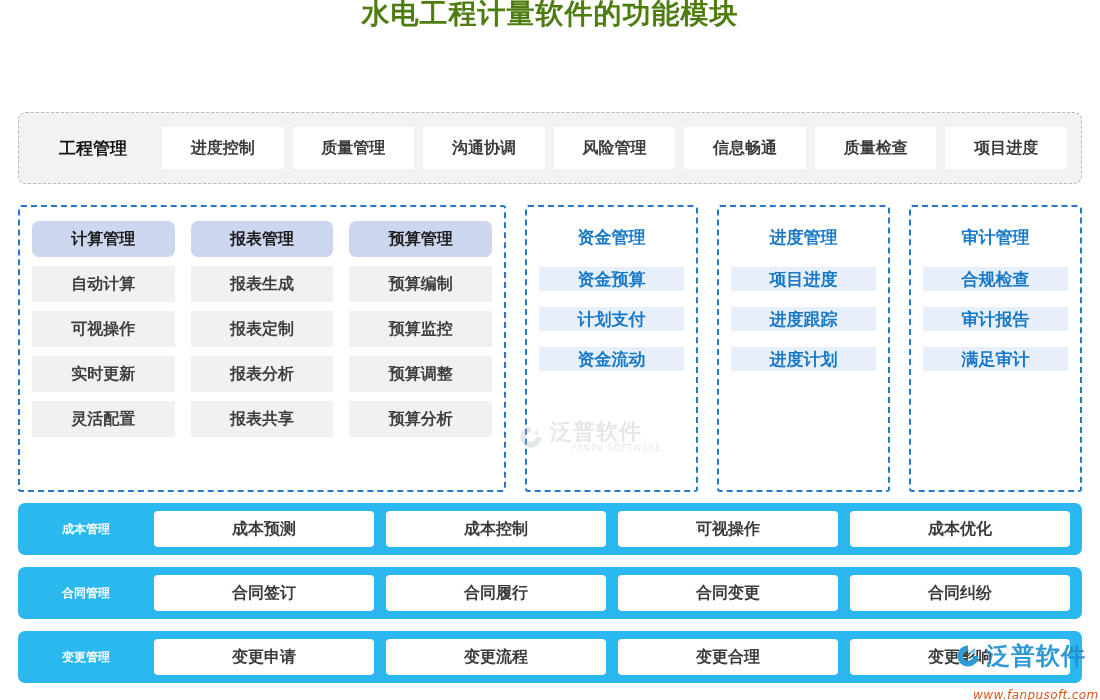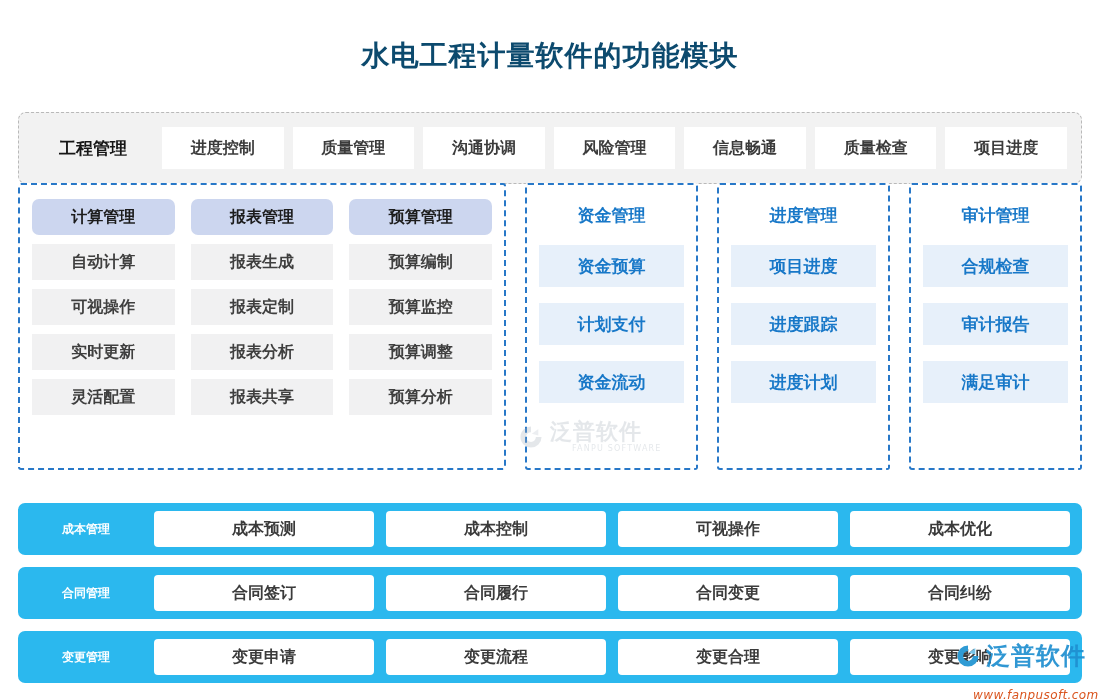--- a/index.html
+++ b/index.html
@@ -18,23 +18,22 @@
     position: relative;
     width: 1100px;
     height: 700px;
   }
 
   
   .title {
     text-align: center;
     font-size: 28px;
     font-weight: bold;
-    color: #0c4a6e;
+    color: #4d7c0f;
     letter-spacing: 1px;
-    padding-top: 42px;
     line-height: 1;
   }
 
   
   .top-bar {
     position: absolute;
     left: 18px;
     top: 112px;
     width: 1064px;
     height: 72px;
@@ -64,21 +63,21 @@
     justify-content: center;
     font-size: 16px;
     font-weight: bold;
     color: #3b3b3b;
   }
 
   
   .mid {
     position: absolute;
     left: 18px;
-    top: 183px;
+    top: 205px;
     width: 1064px;
     height: 287px;
     display: flex;
     gap: 19px;
   }
   .panel {
     box-sizing: border-box;
     border: 2px dashed #2878c8;
     border-radius: 3px;
     background: #ffffff;
@@ -131,21 +130,21 @@
     font-weight: bold;
     color: #1878c8;
     margin-bottom: 14px;
   }
   .panel-narrow .nitems {
     display: flex;
     flex-direction: column;
     gap: 16px;
   }
   .nitem {
-    height: 42px;
+    height: 24px;
     background: #e7f0fa;
     display: flex;
     align-items: center;
     justify-content: center;
     font-size: 17px;
     font-weight: bold;
     color: #1878c8;
   }
 
   

